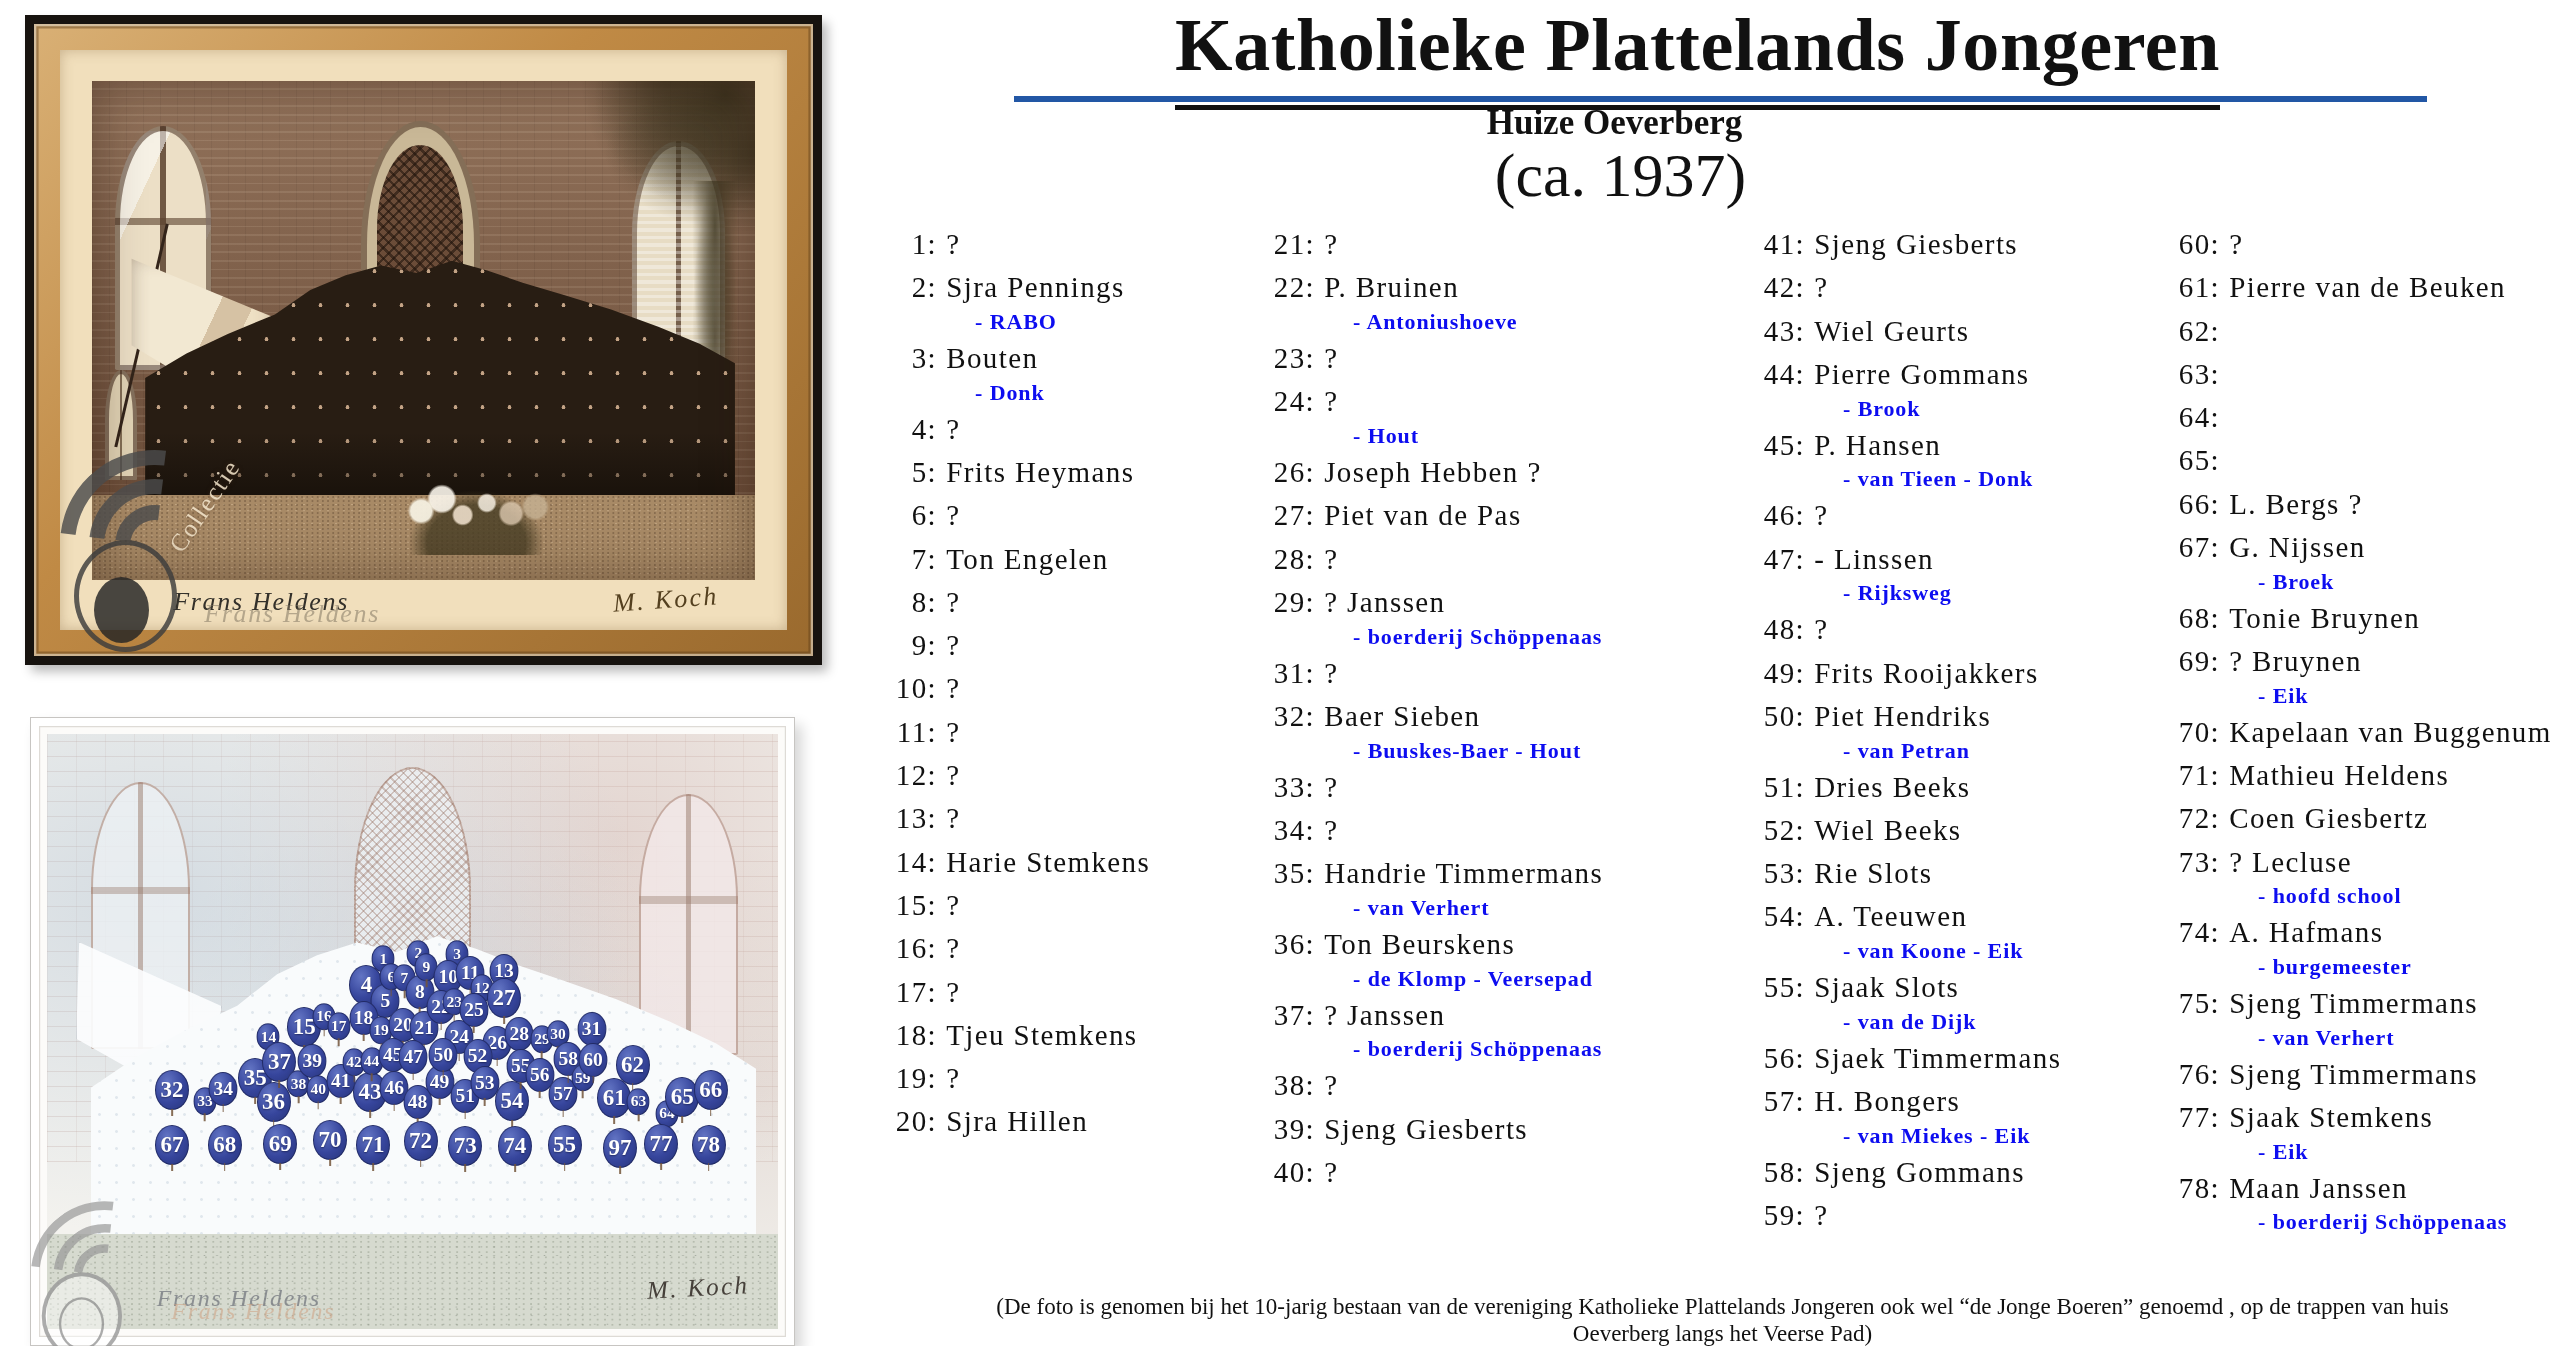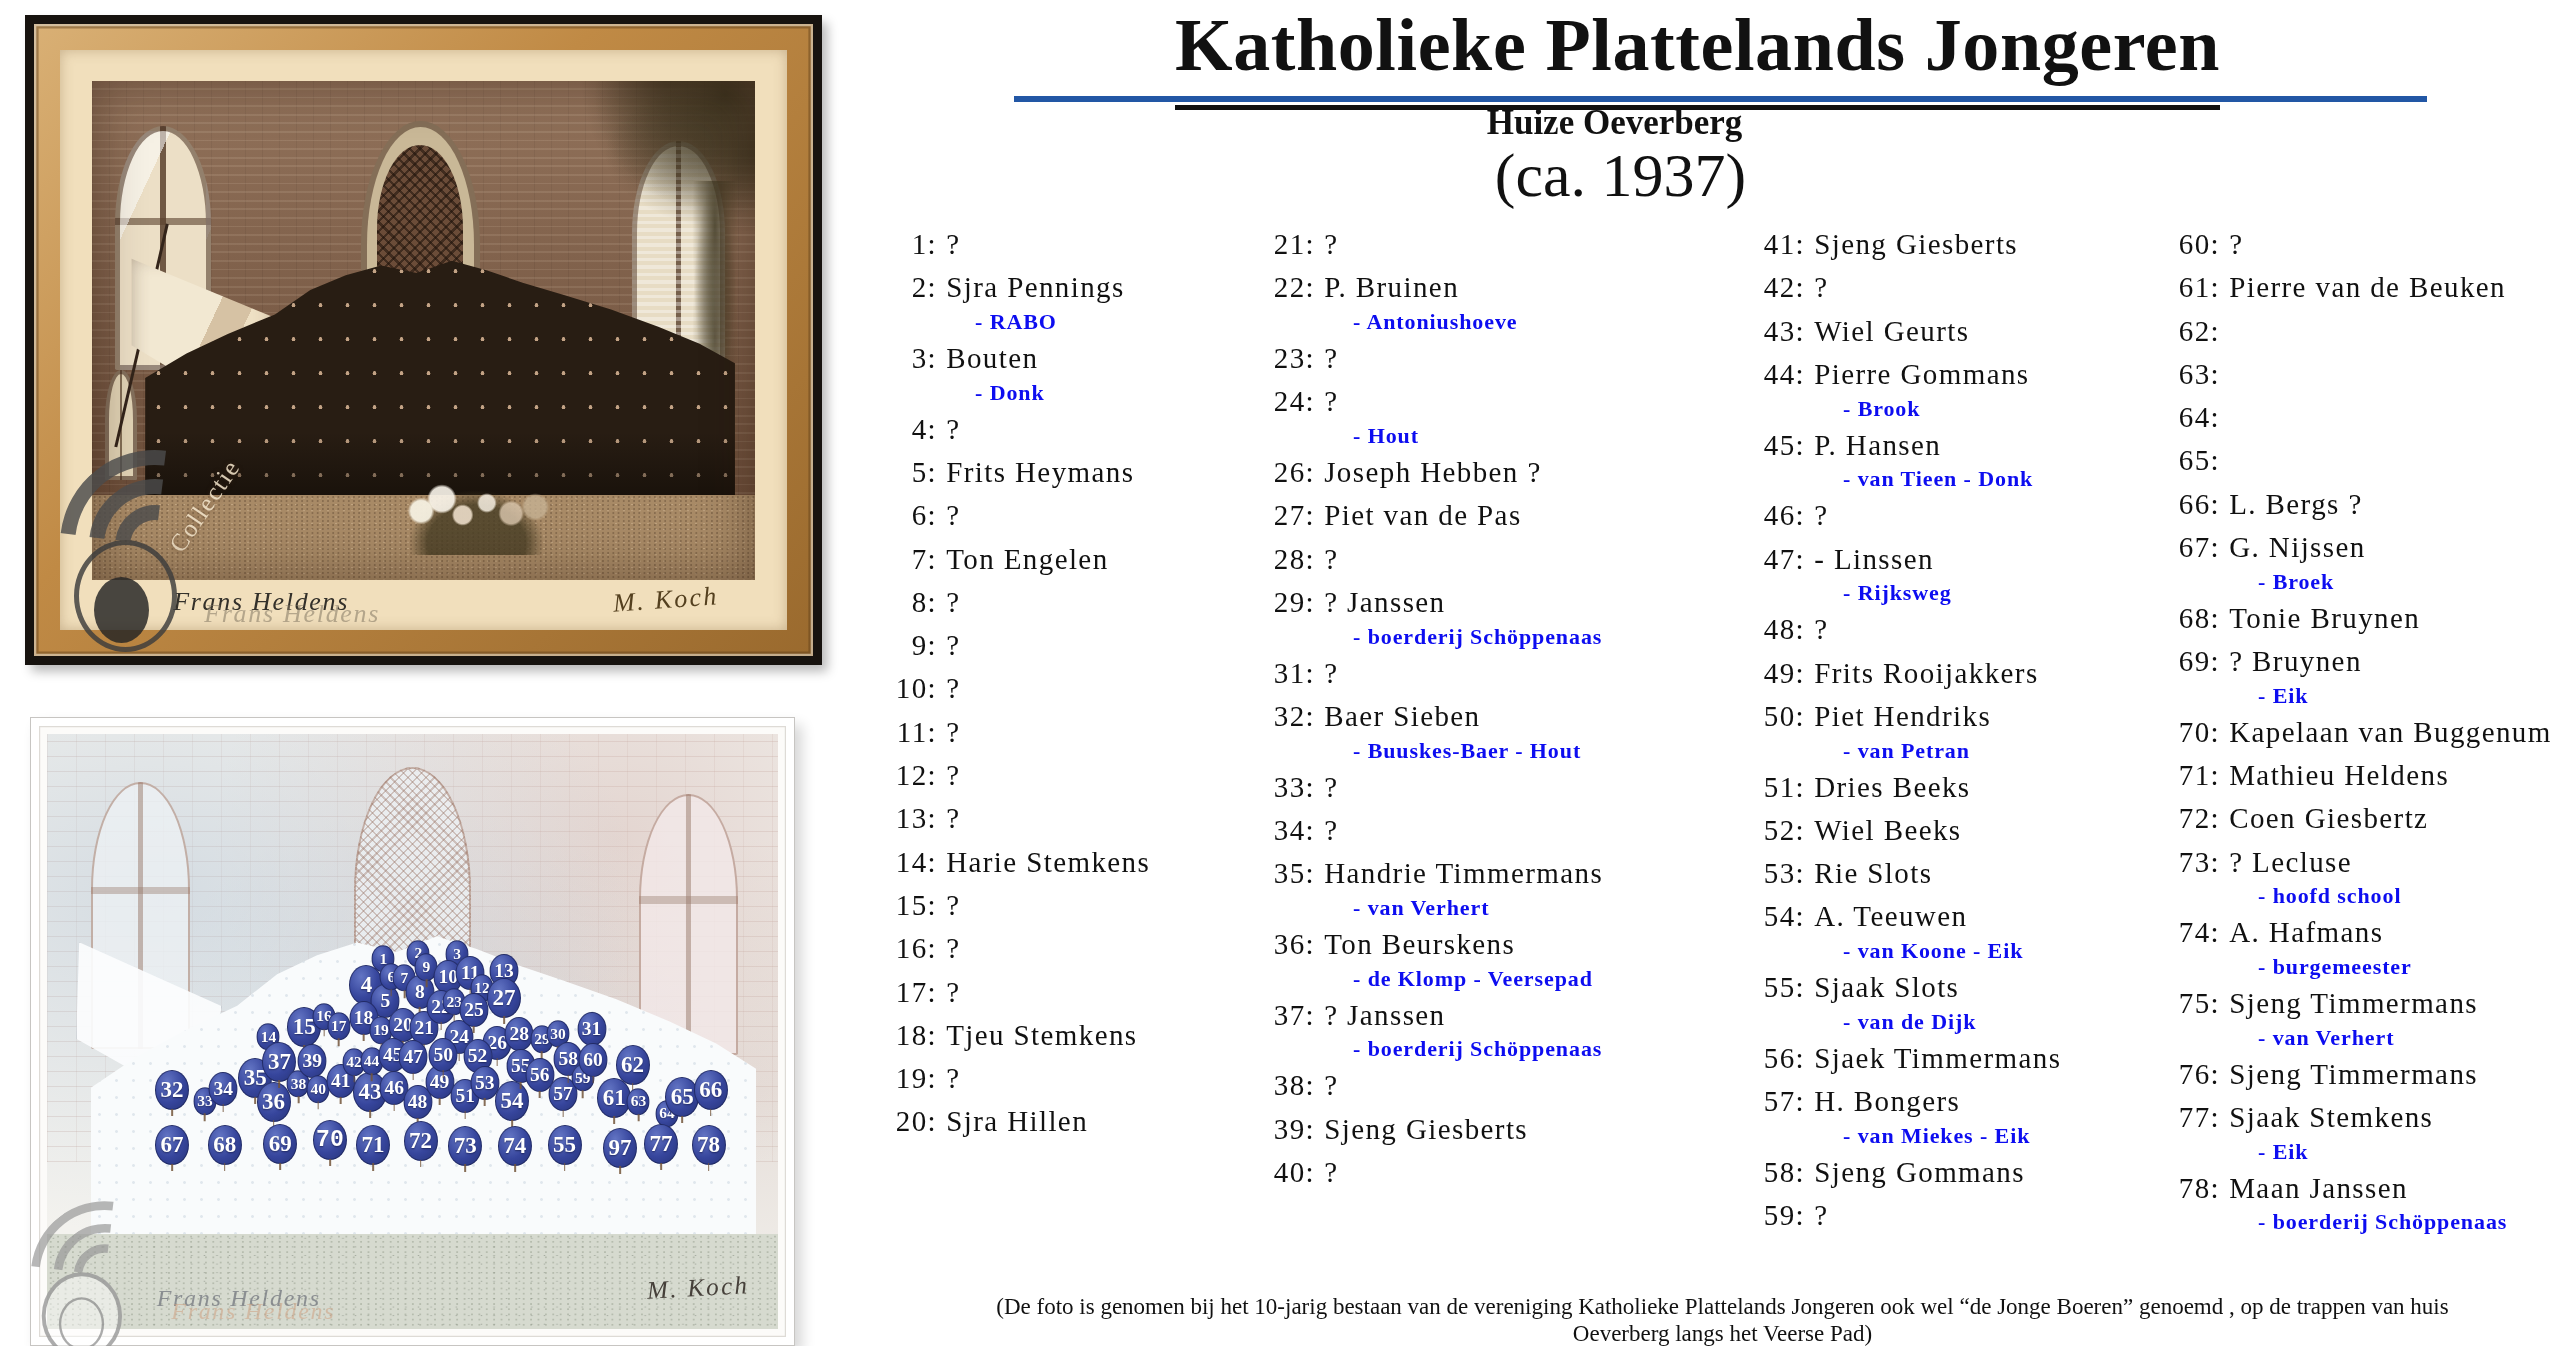--- a/index.html
+++ b/index.html
@@ -309,21 +309,21 @@
         <div class="mk m" style="left: 74.7%; top: 54.8%;">60</div>
         <div class="mk l" style="left: 77.6%; top: 61.1%;">61</div>
         <div class="mk l" style="left: 80.1%; top: 55.6%;">62</div>
         <div class="mk s" style="left: 80.9%; top: 61.8%;">63</div>
         <div class="mk s" style="left: 84.8%; top: 63.8%;">64</div>
         <div class="mk l" style="left: 86.9%; top: 61%;">65</div>
         <div class="mk l" style="left: 90.8%; top: 59.9%;">66</div>
         <div class="mk l" style="left: 17.1%; top: 69.1%;">67</div>
         <div class="mk l" style="left: 24.3%; top: 69%;">68</div>
         <div class="mk l" style="left: 31.9%; top: 68.9%;">69</div>
-        <div class="mk l" style="left: 38.7%; top: 68.3%; font-family: Liberation Mono, monospace;">70</div>
+        <div class="mk l" style="left: 38.7%; top: 68.3%;">70</div>
         <div class="mk l" style="left: 44.6%; top: 69%;">71</div>
         <div class="mk l" style="left: 51.1%; top: 68.4%;">72</div>
         <div class="mk l" style="left: 57.2%; top: 69.2%;">73</div>
         <div class="mk l" style="left: 64%; top: 69.2%;">74</div>
         <div class="mk l" style="left: 70.8%; top: 69%;">55</div>
         <div class="mk l" style="left: 78.4%; top: 69.5%;">97</div>
         <div class="mk l" style="left: 84%; top: 68.9%;">77</div>
         <div class="mk l" style="left: 90.5%; top: 69%;">78</div>
       </div>
     <div class="bsig-frans">Frans Heldens</div>

